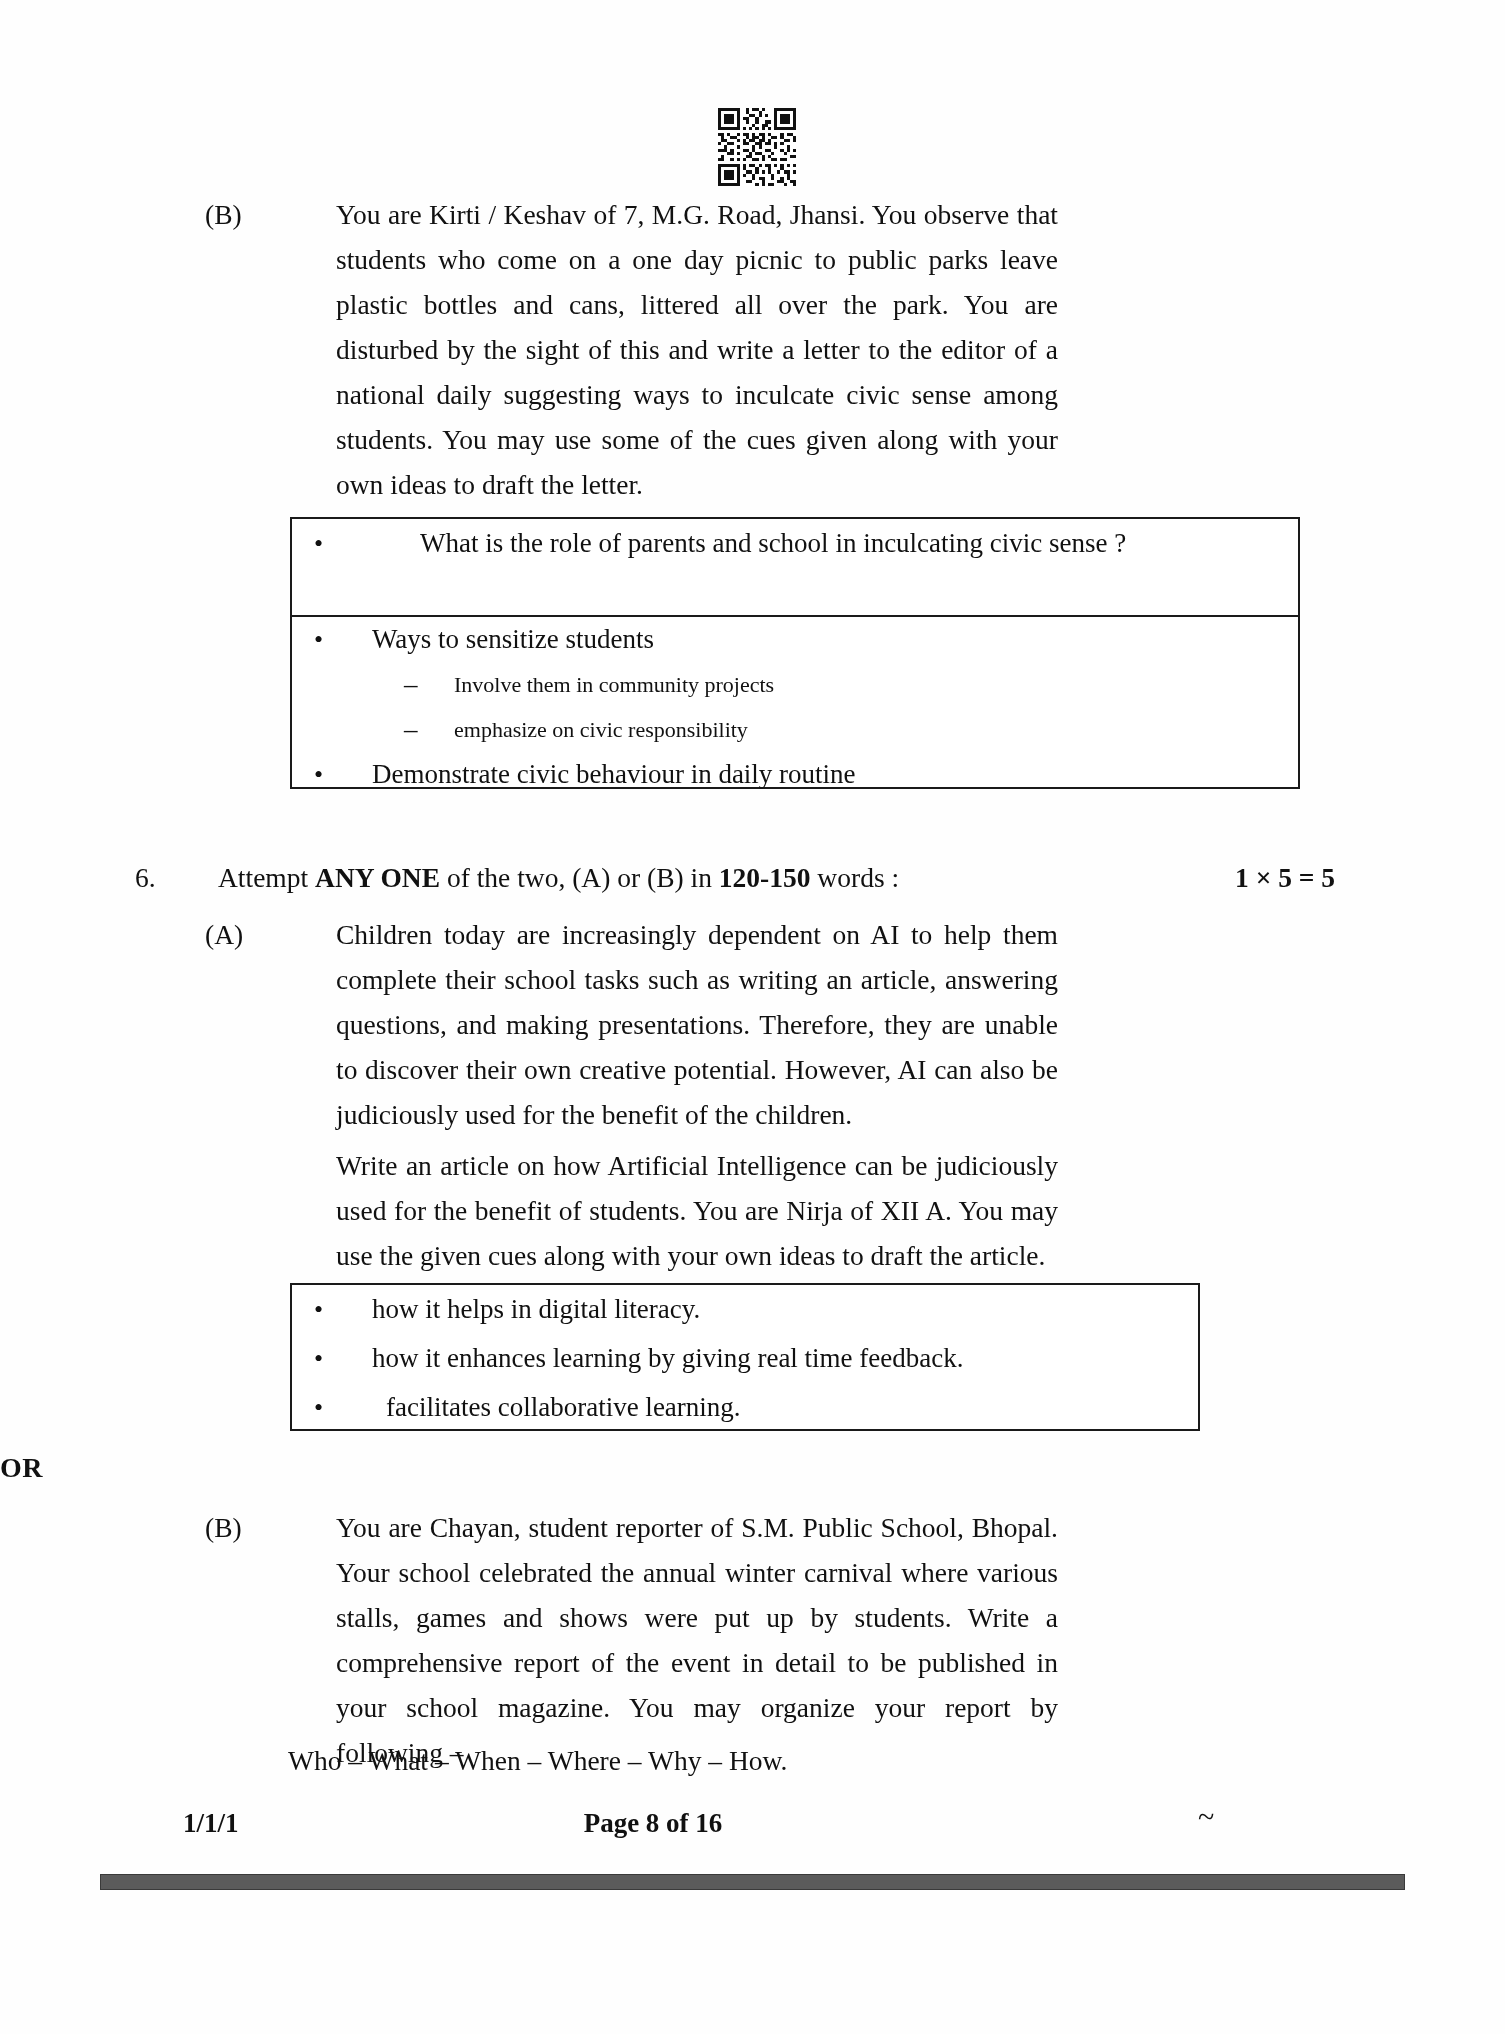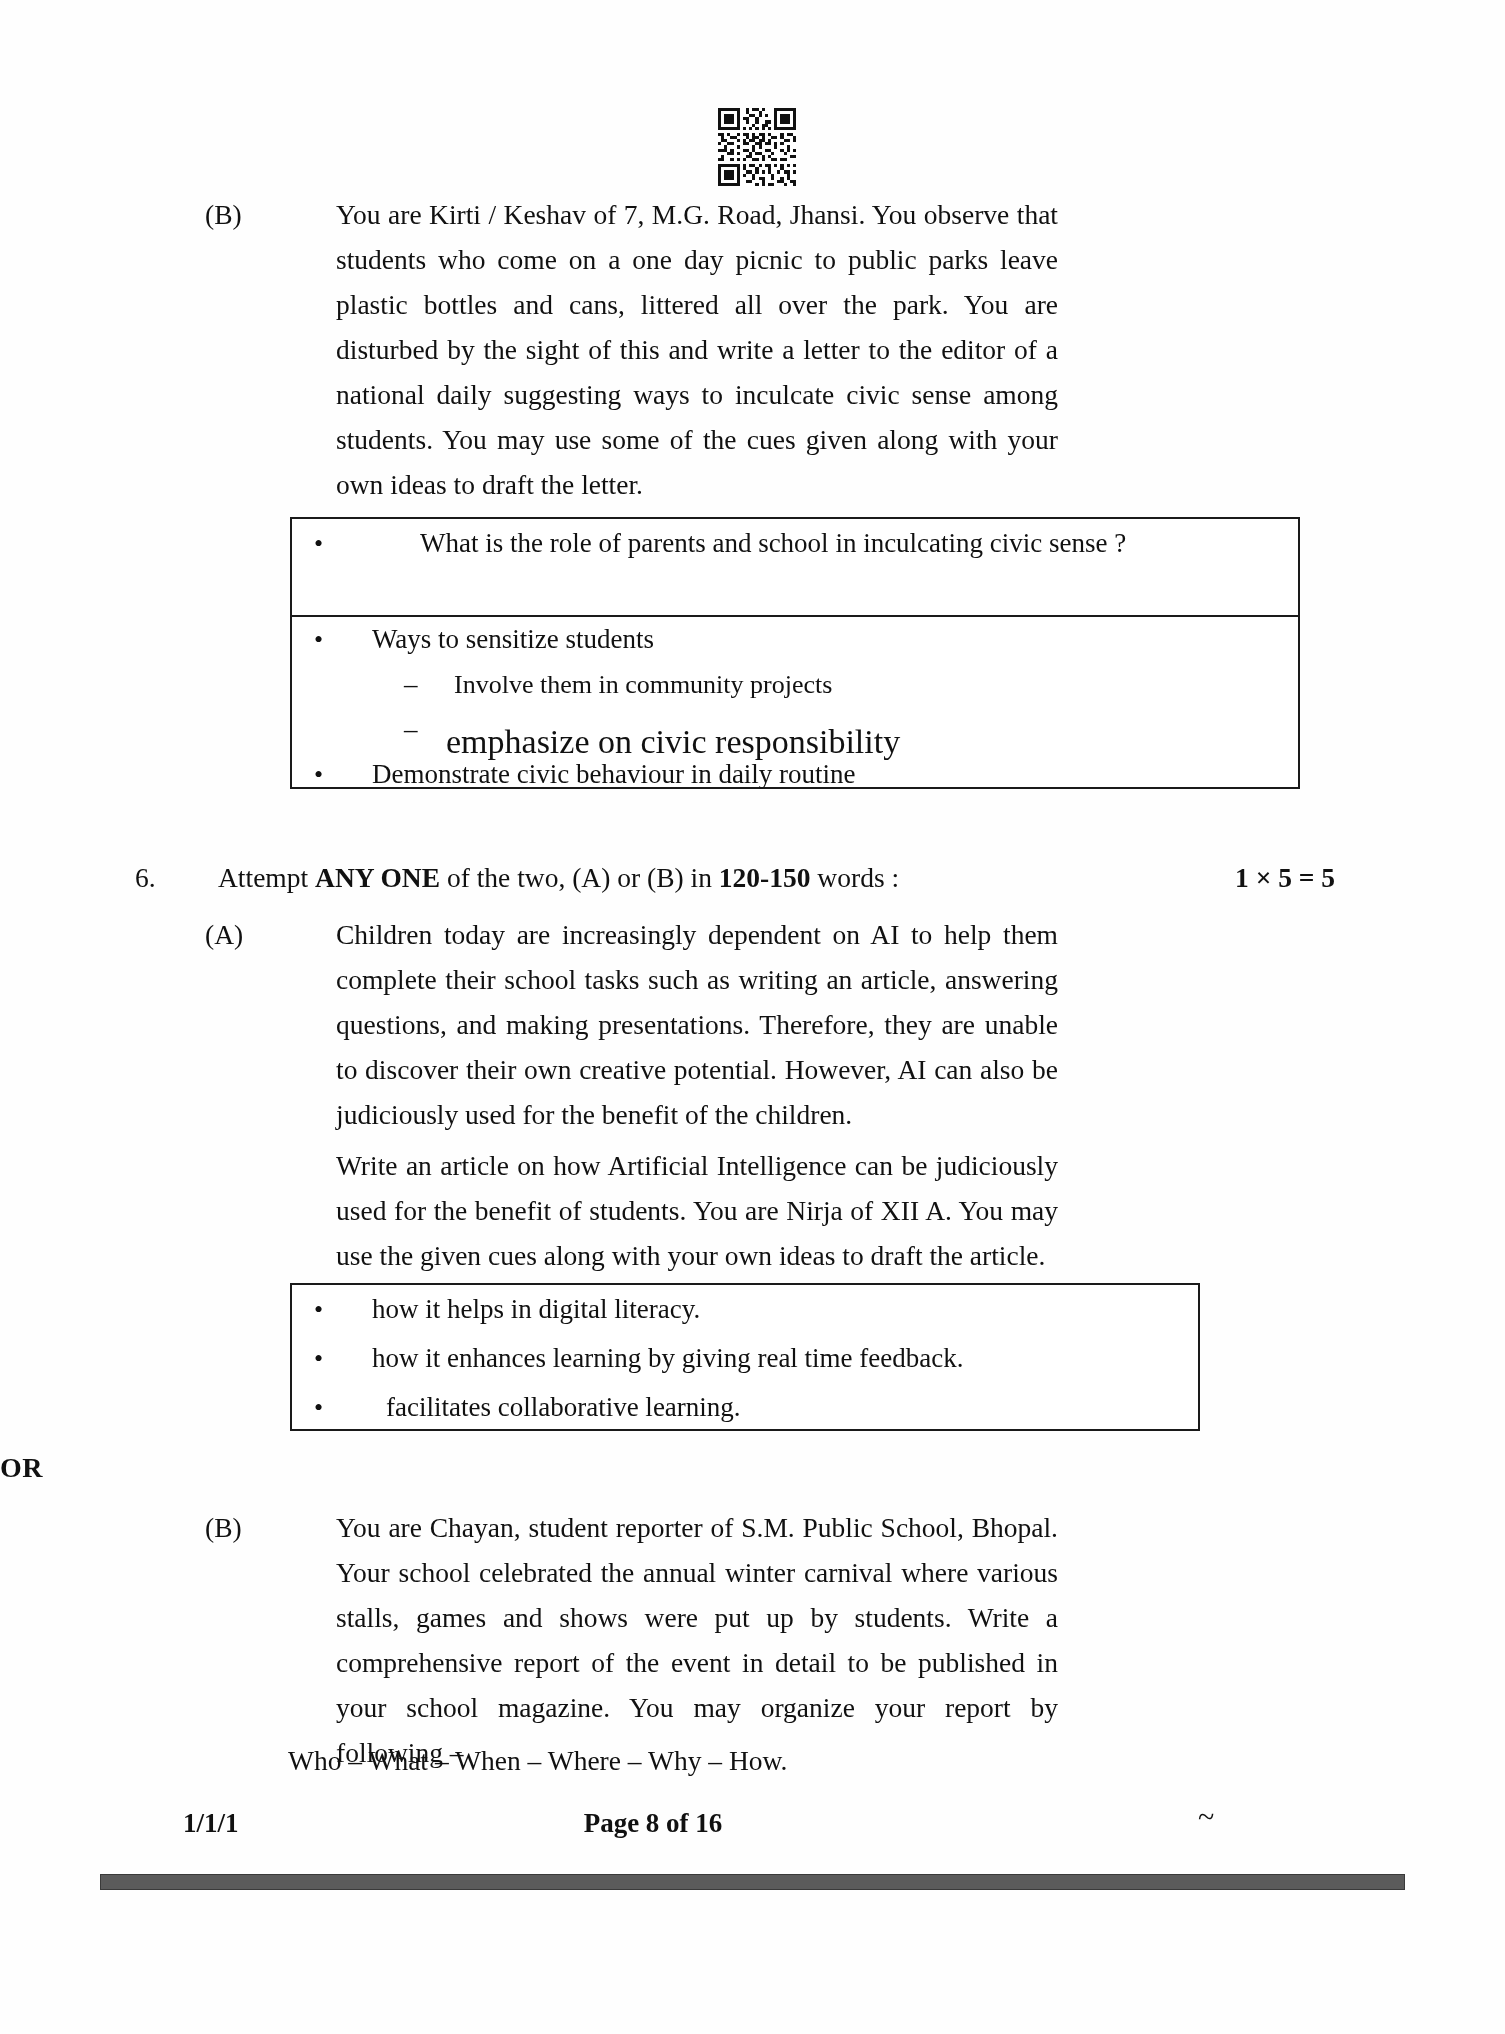--- a/index.html
+++ b/index.html
@@ -259,25 +259,25 @@
     </div>
   </div>
 
   <div class="cuebox" style="left:290px; top:617px; width:1010px; height:172px; border-top:none;">
     <div style="position:relative; height:45px;">
       <span class="bullet" style="left:22px; top:0px;">•</span>
       <span style="position:absolute; left:80px; top:0px; font-size:27px; line-height:45px;">Ways to sensitize students</span>
     </div>
     <div style="position:relative; height:45px;">
       <span class="dash" style="left:112px; top:0px;">–</span>
-      <span style="position:absolute; left:162px; top:0px; font-size:26px; line-height:45px;">Involve them in community projects</span>
+      <span style="position:absolute; left:162px; top:0px; font-size:22px; line-height:45px;">Involve them in community projects</span>
     </div>
     <div style="position:relative; height:45px;">
       <span class="dash" style="left:112px; top:0px;">–</span>
-      <span style="position:absolute; left:154px; top:0px; font-size:34px; line-height:45px;margin-top:12px;">emphasize on civic responsibility</span>
+      <span style="position:absolute; left:162px; top:0px; font-size:22px; line-height:45px;">emphasize on civic responsibility</span>
     </div>
     <div style="position:relative; height:45px;">
       <span class="bullet" style="left:22px; top:0px;">•</span>
       <span style="position:absolute; left:80px; top:0px; font-size:27px; line-height:45px;">Demonstrate civic behaviour in daily routine</span>
     </div>
   </div>
 
   <div class="marker" style="left:135px; top:855px; width:70px;">6.</div>
 
   <div class="blk" style="left:218px; top:855px; width:900px;"><span>Attempt </span><b>ANY ONE</b><span> of the two, (A) or (B) in </span><b>120-150</b><span> words :</span></div>

